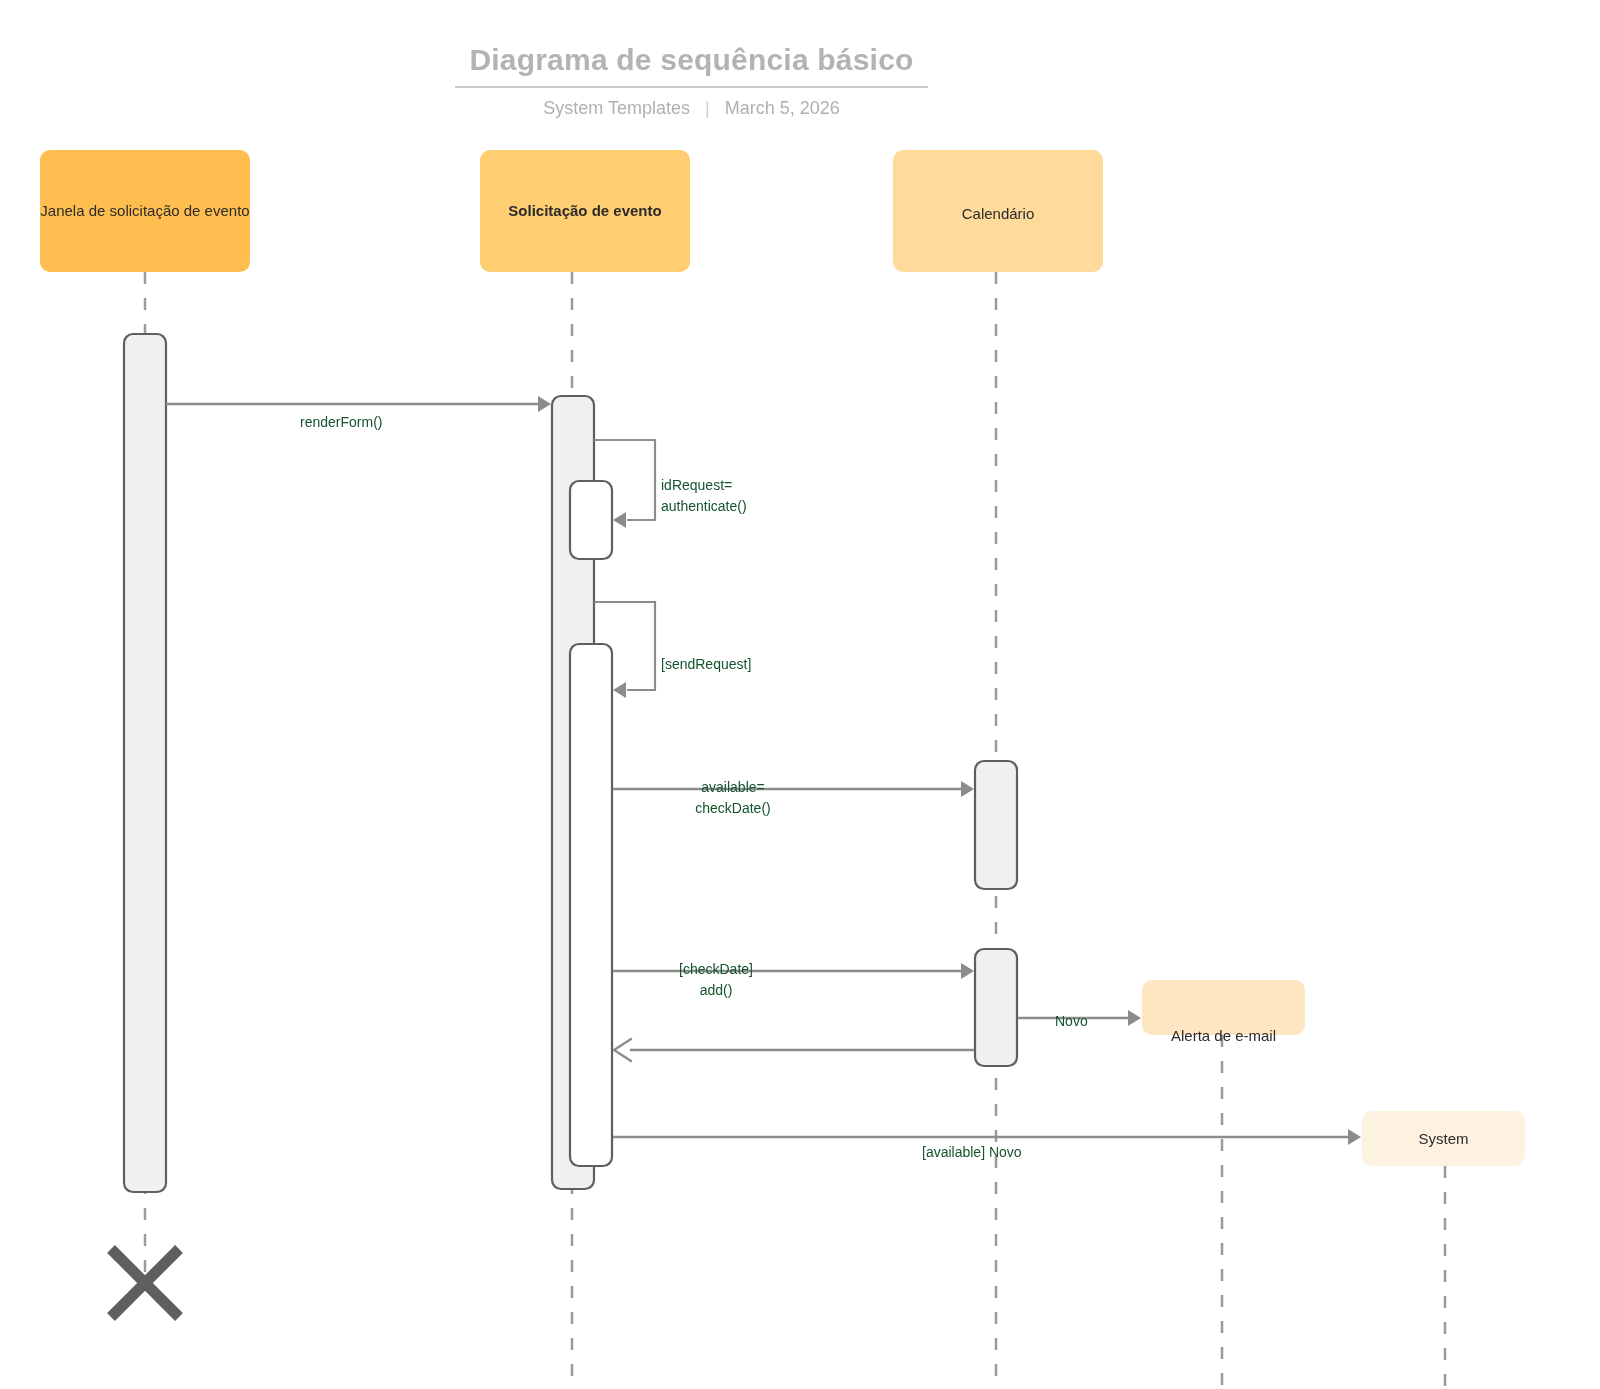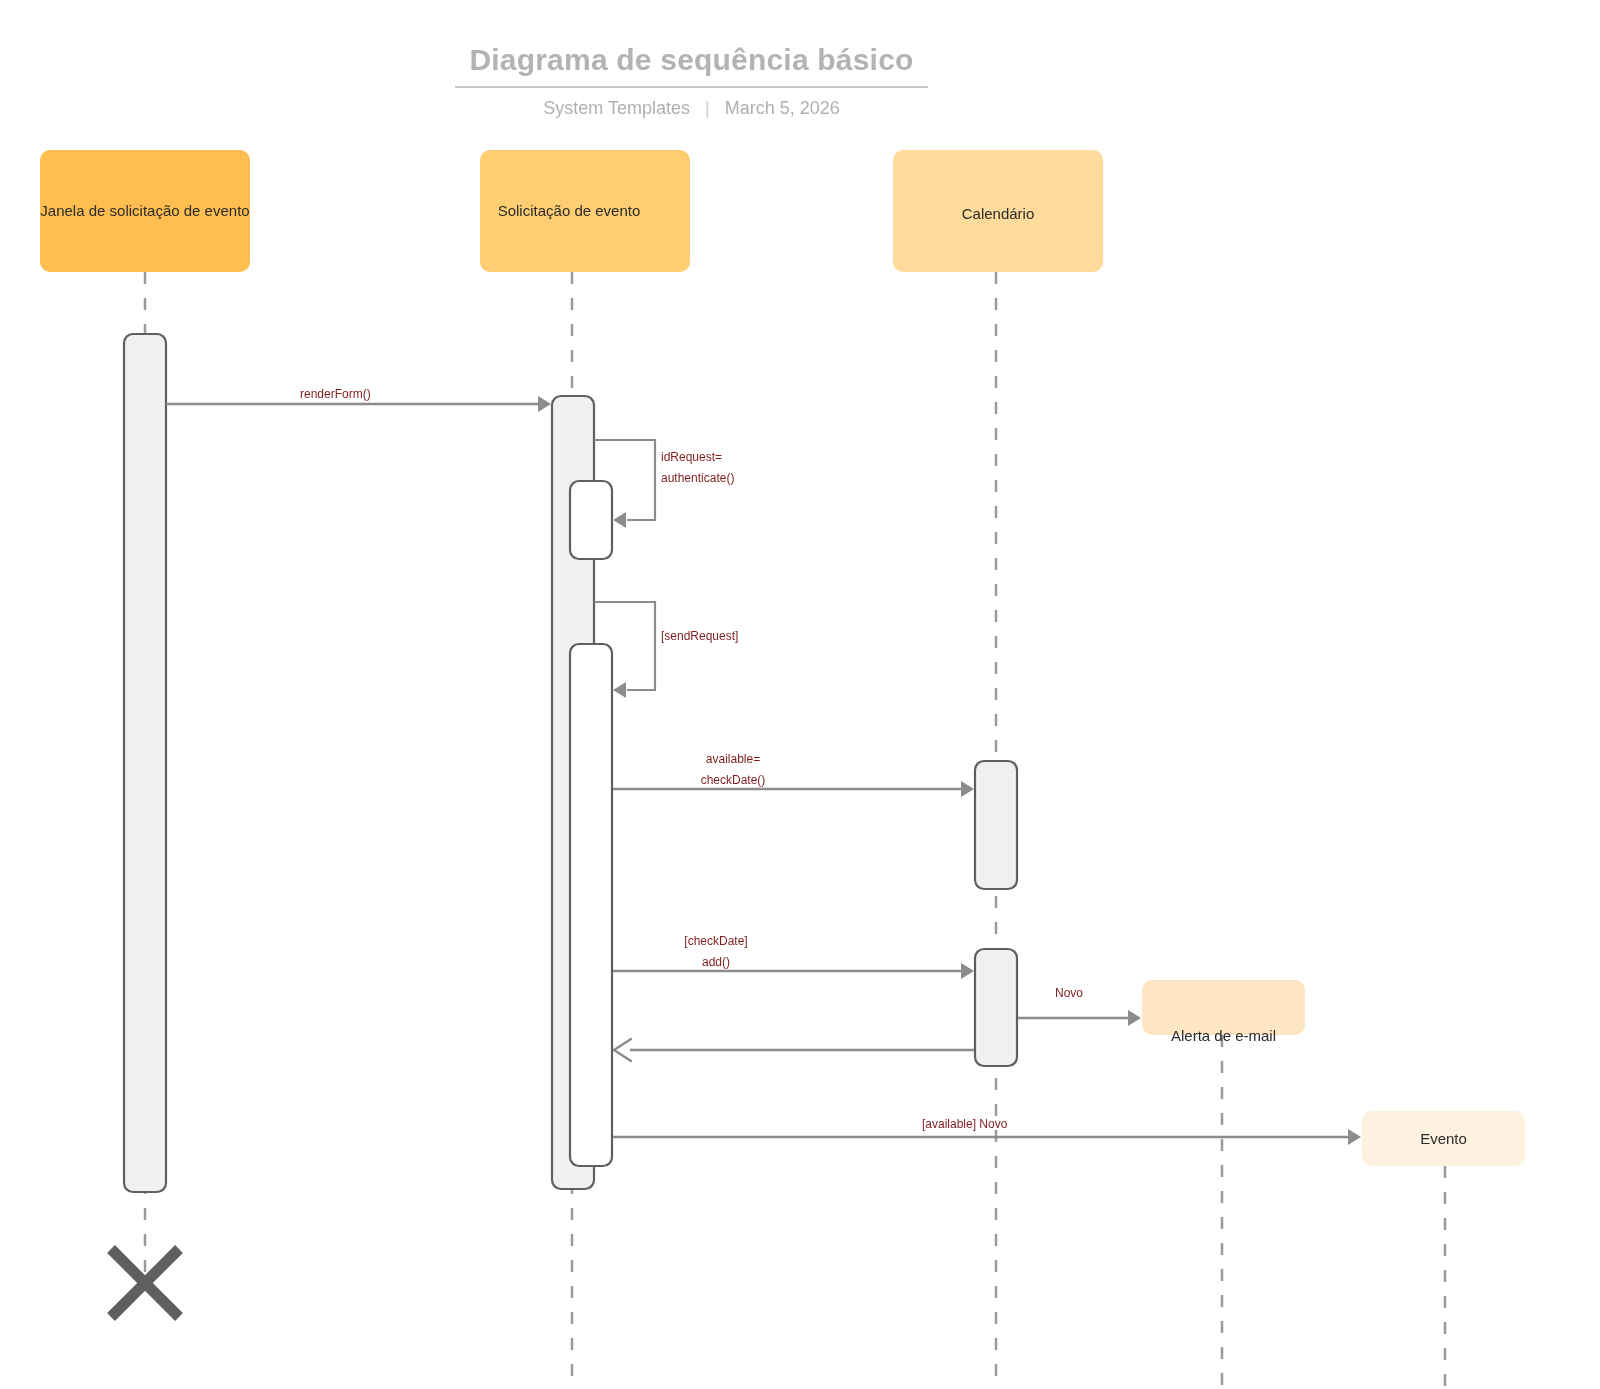--- a/index.html
+++ b/index.html
@@ -111,24 +111,25 @@
     justify-content: center;
     text-align: center;
     color: #2b2b2b;
     font-size: 15px;
     line-height: 22px;
     pointer-events: none;
     border-radius: 27px;
   }
   .msg-label {
     position: absolute;
-    color: #7f1d1d;
-    font-size: 12px;
+    color: #14532d;
+    font-size: 14px;
     line-height: 21px;
     white-space: pre-line;
+    margin-top: 28px;
   }
   .msg-label.center {
     text-align: center;
   }
   .msg-label.left {
     text-align: left;
   }
 </style>
 </head>
 <body>
@@ -204,24 +205,24 @@
     <g id="g-destroy">
         <g class="destroy-x">
           <line x1="111" y1="1249" x2="179" y2="1317"></line>
           <line x1="179" y1="1249" x2="111" y2="1317"></line>
         </g>
       </g>
   </svg>
 
   <div id="box-labels">
       <div class="lifeline-box-label" style="left: 40px; top: 150px; width: 210px; height: 122px;">Janela de solicitação de evento</div>
-      <div class="lifeline-box-label" style="left: 464px; top: 150px; width: 210px; height: 122px;">Solicitação de evento</div>
+      <div class="lifeline-box-label" style="left: 480px; top: 150px; width: 210px; height: 122px; font-weight: bold;">Solicitação de evento</div>
       <div class="lifeline-box-label" style="left: 893px; top: 150px; width: 210px; height: 128px;">Calendário</div>
       <div class="lifeline-box-label" style="left: 1142px; top: 1008px; width: 163px; height: 55px;">Alerta de e-mail</div>
-      <div class="lifeline-box-label" style="left: 1362px; top: 1111px; width: 163px; height: 55px;">Evento</div>
+      <div class="lifeline-box-label" style="left: 1362px; top: 1111px; width: 163px; height: 55px;">System</div>
     </div>
   <div id="msg-labels">
       <div class="msg-label left" style="left: 300px; top: 384px;">renderForm()</div>
       <div class="msg-label left" style="left: 661px; top: 447px;">idRequest=
 authenticate()</div>
       <div class="msg-label left" style="left: 661px; top: 626px;">[sendRequest]</div>
       <div class="msg-label center" style="left: 733px; top: 749px; transform: translateX(-50%);">available=
 checkDate()</div>
       <div class="msg-label center" style="left: 716px; top: 931px; transform: translateX(-50%);">[checkDate]
 add()</div>

